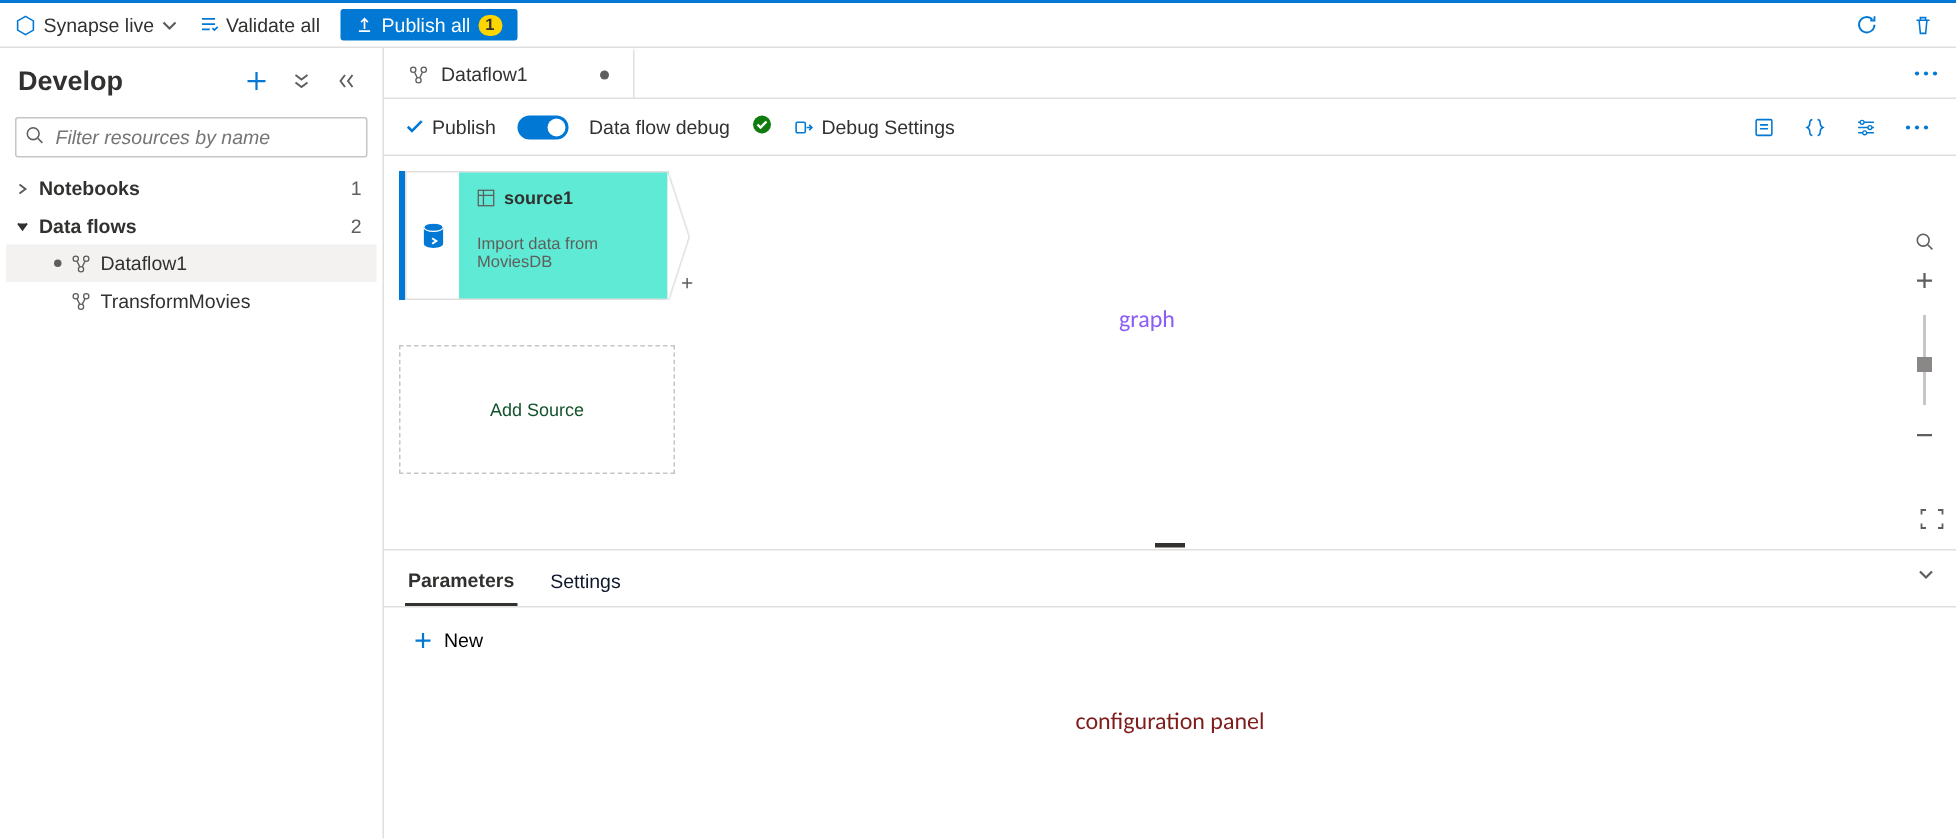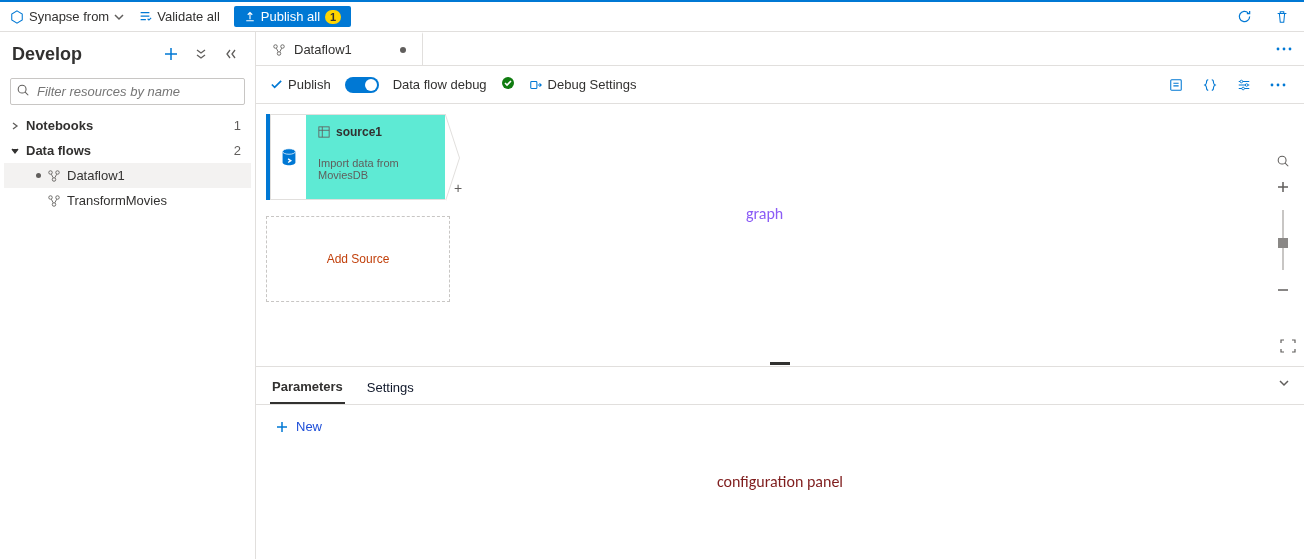--- a/index.html
+++ b/index.html
@@ -53,21 +53,21 @@
     
     .graph-area { flex: 1; position: relative; background: #fff; overflow: hidden; }
     .source-node { position: absolute; top: 10px; left: 10px; width: 180px; height: 86px; display: flex; }
     .source-strip { width: 4px; background: #0078d4; }
     .source-iconcol { width: 36px; background: #fff; display: flex; align-items: center; justify-content: center; border-top: 1px solid #e1dfdd; border-bottom: 1px solid #e1dfdd; border-left: 1px solid #e1dfdd; }
     .source-body { flex: 1; background: #5eead4; border: 1px solid #e1dfdd; border-left: none; position: relative; padding: 10px 12px; }
     .source-body::after { content: ''; position: absolute; right: -14px; top: 0; width: 0; height: 0; border-top: 43px solid transparent; border-bottom: 43px solid transparent; border-left: 14px solid #fff; filter: drop-shadow(1px 0 0 #e1dfdd); }
     .source-title-row { display: flex; align-items: center; gap: 6px; font-size: 12px; font-weight: 600; }
     .source-desc { font-size: 11px; color: #605e5c; margin-top: 18px; }
     .plus-right { position: absolute; left: 198px; top: 76px; color: #605e5c; cursor: pointer; font-size: 14px; }
-    .add-source-box { position: absolute; top: 112px; left: 10px; width: 184px; height: 86px; border: 1px dashed #c8c6c4; display: flex; align-items: center; justify-content: center; color: #c2410c; font-size: 12px; cursor: pointer; }
+    .add-source-box { position: absolute; top: 126px; left: 10px; width: 184px; height: 86px; border: 1px dashed #c8c6c4; display: flex; align-items: center; justify-content: center; color: #14532d; font-size: 12px; cursor: pointer; }
 
     
     .graph-tools { position: absolute; right: 8px; top: 50px; width: 26px; display: flex; flex-direction: column; align-items: center; gap: 10px; }
     .zoom-track { width: 2px; height: 60px; background: #c8c6c4; position: relative; margin: 4px 0; }
     .zoom-thumb { position: absolute; left: -4px; top: 28px; width: 10px; height: 10px; background: #8a8886; }
     .fit-btn { position: absolute; right: 8px; bottom: 4px; color: #605e5c; cursor: pointer; }
 
     
     .anno { position: absolute; color: #8b5cf6; font-size: 16px; font-family: Calibri, sans-serif; }
 
@@ -76,33 +76,33 @@
     .resize-grip div { width: 20px; height: 3px; background: #323130; }
 
     
     .config-panel { height: 193px; border-top: 1px solid #e1dfdd; display: flex; flex-direction: column; position: relative; }
     .config-tabs { display: flex; align-items: center; padding: 8px 14px 0; gap: 20px; border-bottom: 1px solid #e1dfdd; }
     .config-tab { padding: 4px 2px 8px; font-size: 13px; cursor: pointer; }
     .config-tab.active { font-weight: 600; border-bottom: 2px solid #323130; }
     .config-tab.inactive { color: #0f172a; }
     .config-collapse { position: absolute; right: 14px; top: 10px; color: #605e5c; cursor: pointer; }
     .config-body { padding: 14px 20px; }
-    .new-btn { display: inline-flex; align-items: center; gap: 8px; color: #1d4ed8; cursor: pointer; font-size: 13px; }
+    .new-btn { display: inline-flex; align-items: center; gap: 8px; color: #000000; cursor: pointer; font-size: 13px; }
     .new-btn svg { color: #0078d4; }
     .anno-config { color: #7f1d1d; font-size: 16px; font-family: Calibri, sans-serif; text-align: center; margin-top: 36px; }
   </style>
 </head>
 <body>
 
 <div class="top-toolbar">
   <div class="toolbar-item">
     <svg width="14" height="14" viewBox="0 0 16 16">
         <polygon points="8,1 14,4.5 14,11.5 8,15 2,11.5 2,4.5" fill="none" stroke="#0078d4" stroke-width="1.2"></polygon>
       </svg>
-    <span>Synapse from</span>
+    <span>Synapse live</span>
     <svg width="10" height="10" viewBox="0 0 10 10">
         <path d="M1 3l4 4 4-4" fill="none" stroke="#605e5c" stroke-width="1.5"></path>
       </svg>
   </div>
   <div class="toolbar-item">
     <svg width="14" height="14" viewBox="0 0 16 16">
         <path d="M3 3h10M3 7h10M3 11h6M11 10l1.5 1.5L15 9" fill="none" stroke="#0078d4" stroke-width="1.3"></path>
       </svg>
     <span>Validate all</span>
   </div>

